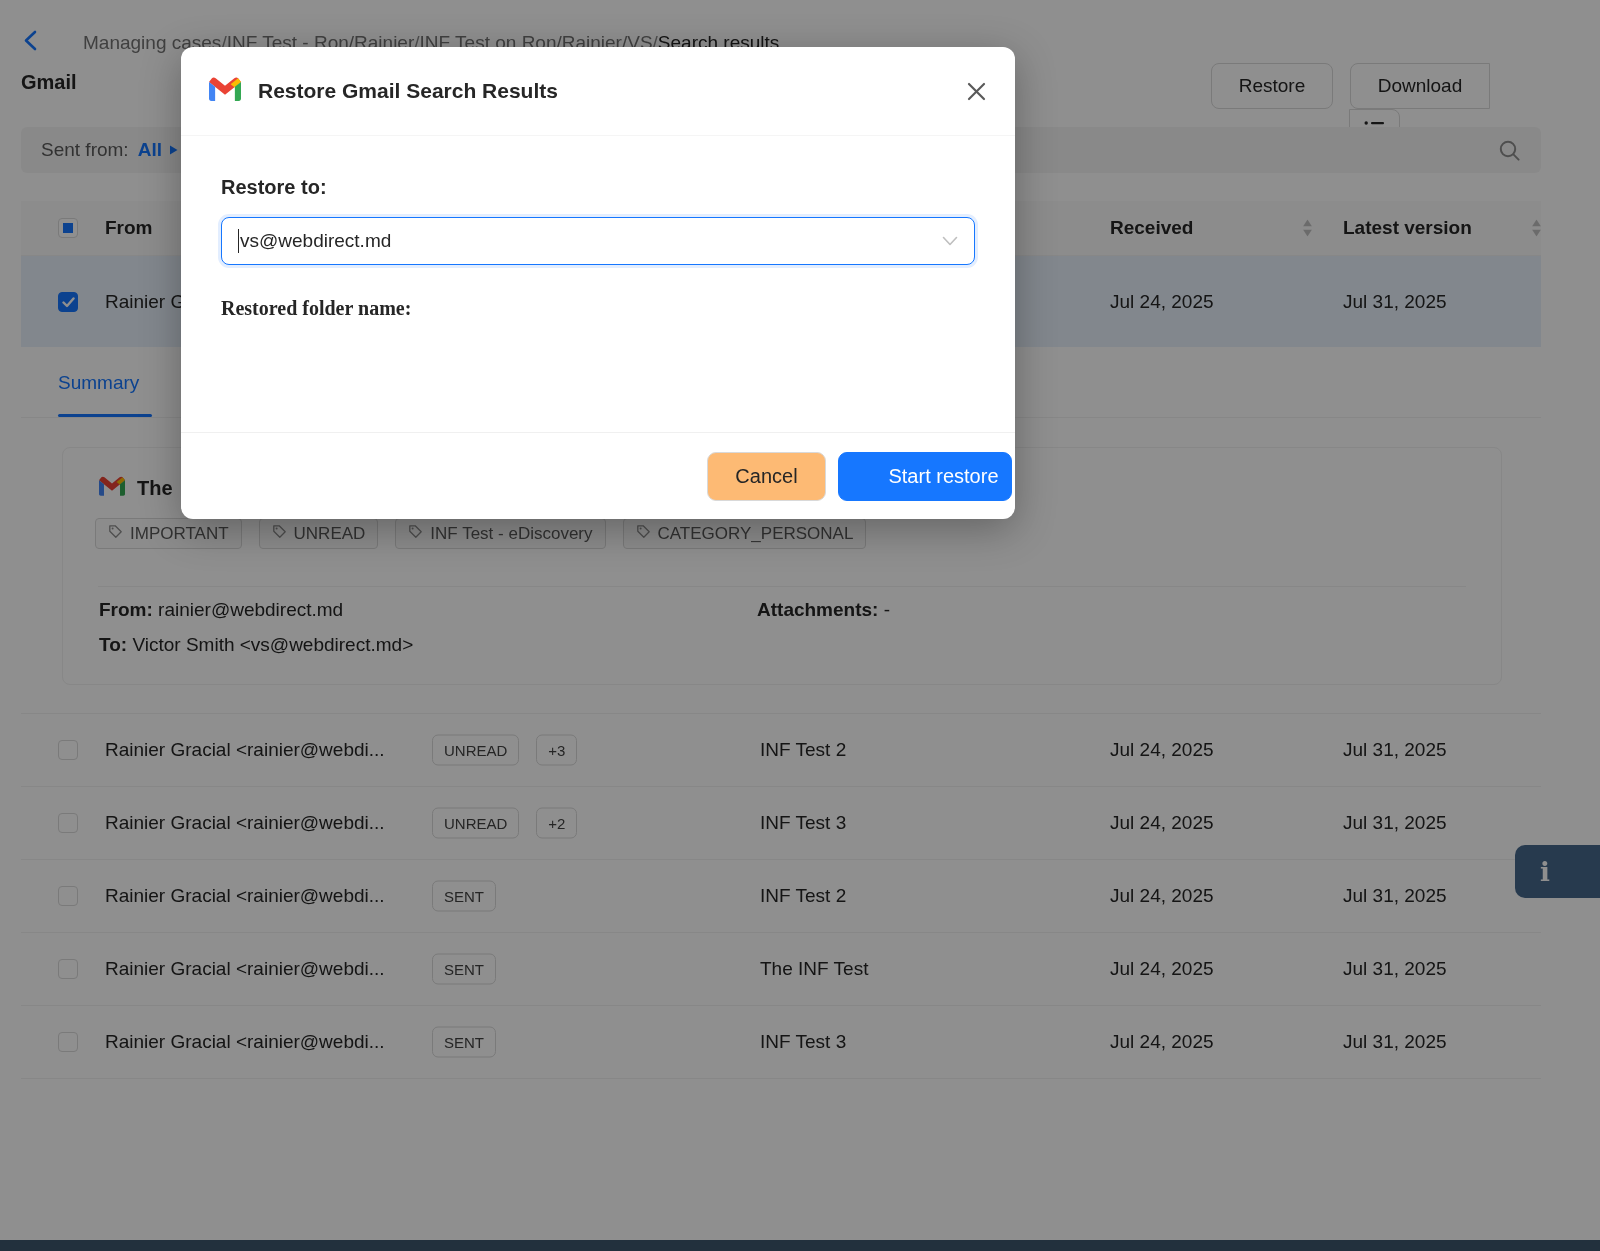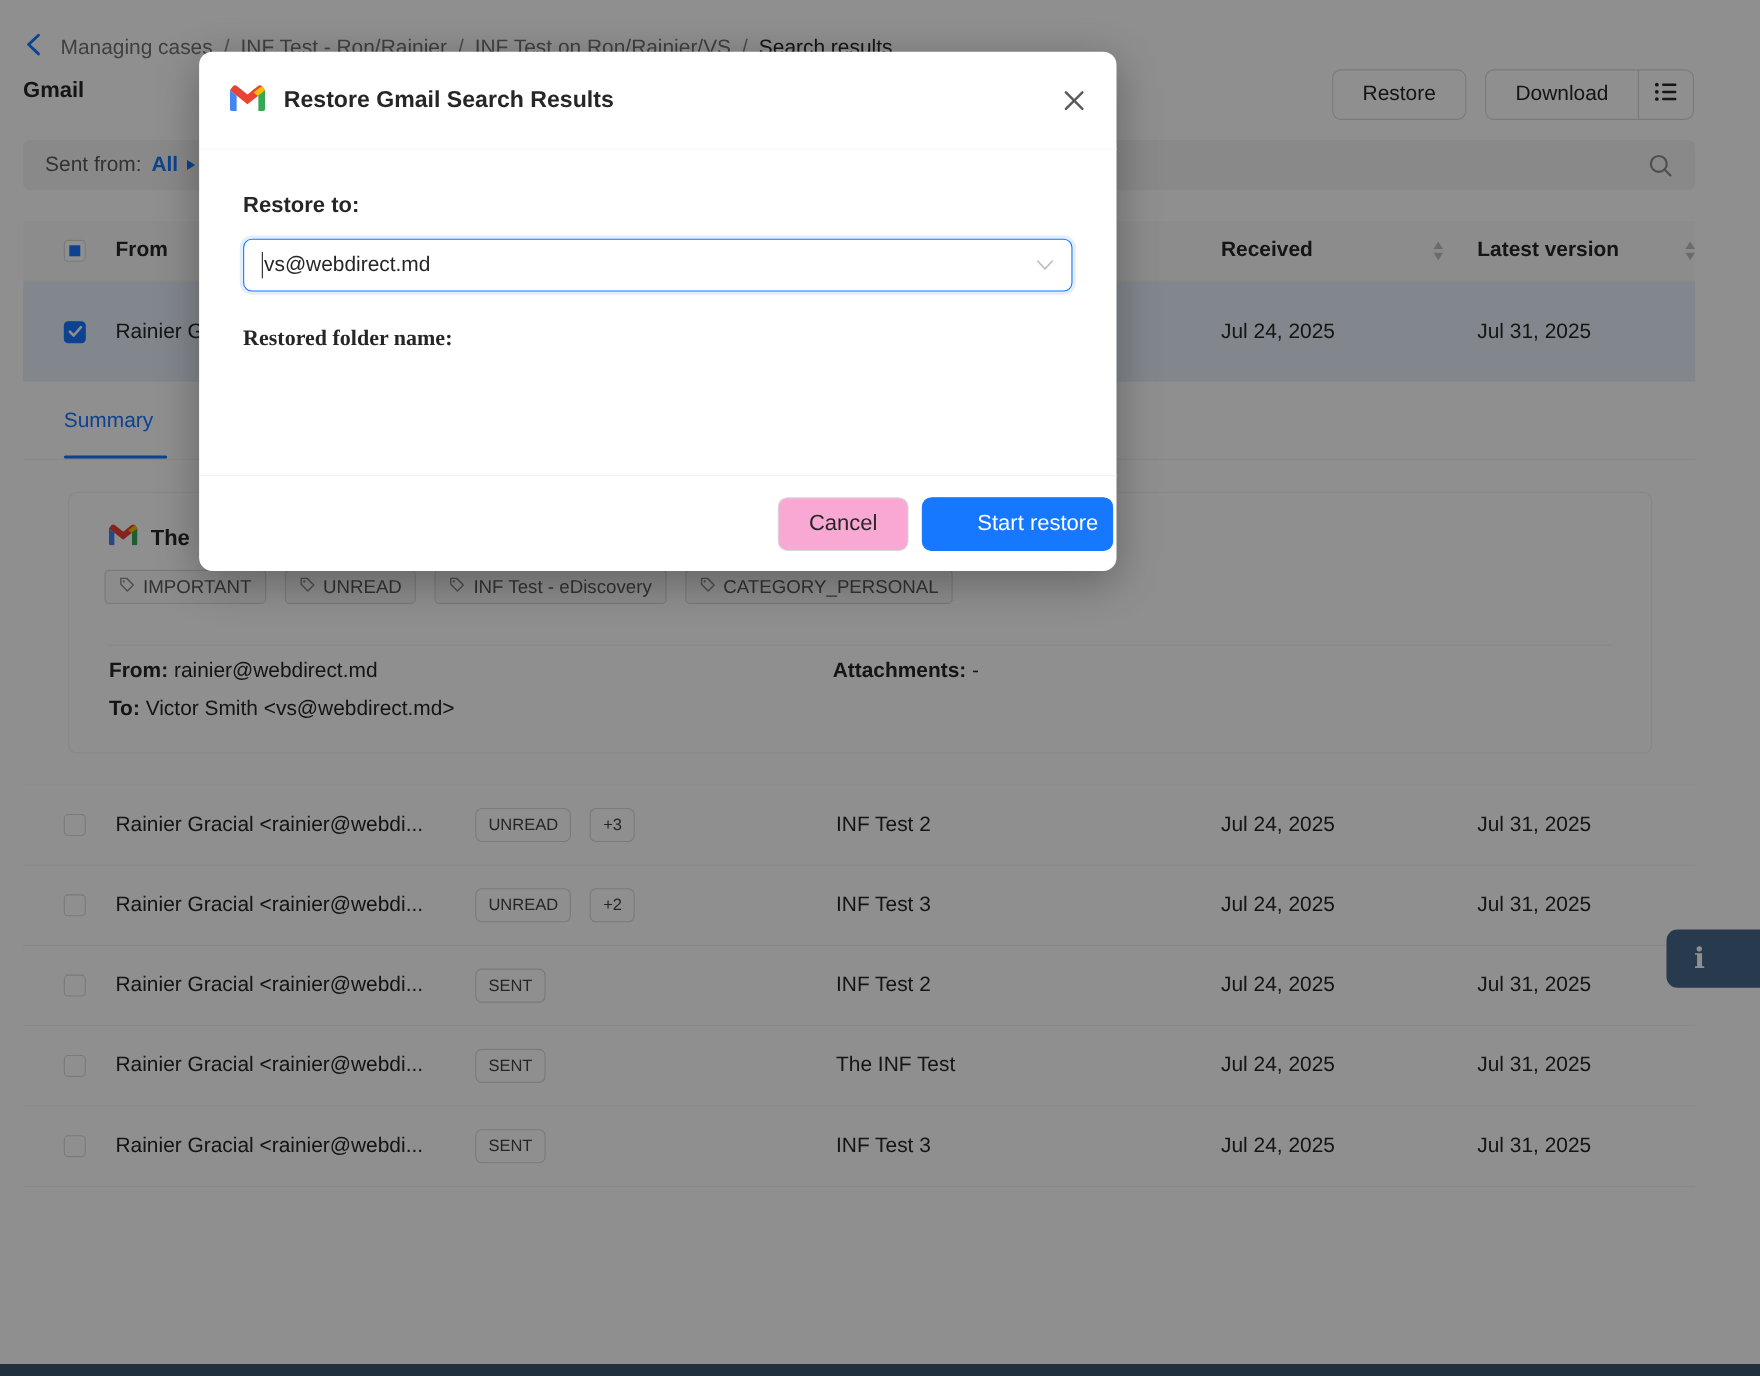--- a/index.html
+++ b/index.html
@@ -14,21 +14,21 @@
   .breadcrumb { position:absolute; left:24px; top:30px; display:flex; align-items:center; gap:10px; font-size:19px; color:#737373; white-space:nowrap; }
   .breadcrumb .back { display:flex; align-items:center; margin-right:8px; cursor:pointer; }
   .crumb { color:#737373; }
   .crumb.current { color:#262626; }
   .crumb-sep { color:#8c8c8c; }
 
   .page-title { position:absolute; left:21px; top:71px; font-size:20px; font-weight:bold; color:#262626; }
 
   .btn { display:flex; align-items:center; justify-content:center; background:#fff; border:1px solid #d9d9d9; font-size:19px; color:#262626; cursor:pointer; }
   .restore-btn { position:absolute; left:1211px; top:63px; width:122px; height:46px; border-radius:8px; }
-  .download-group { position:absolute; left:1350px; top:63px; display:flex; }
+  .download-group { position:absolute; left:1350px; top:63px; display:flex;flex-direction:column; }
   .download-main { width:140px; height:46px; border-radius:8px 0 0 8px; }
   .download-menu { width:51px; height:46px; border-radius:0 8px 8px 0; margin-left:-1px; }
 
   .filter-bar { position:absolute; left:21px; top:127px; width:1520px; height:46px; background:#f5f5f5; border-radius:6px; display:flex; align-items:center; padding:0 20px; font-size:19px; }
   .filter-label { color:#595959; margin-right:9px; }
   .filter-value { color:#1677ff; font-weight:bold; margin-right:6px; cursor:pointer; }
   .filter-caret { display:flex; align-items:center; }
   .search-icon { margin-left:auto; display:flex; align-items:center; cursor:pointer; }
 
   .thead { position:absolute; left:21px; top:201px; width:1520px; height:55px; background:#fafafa; border-bottom:1px solid #f0f0f0; font-weight:bold; font-size:19px; }
@@ -82,37 +82,37 @@
   .modal-label { position:absolute; left:40px; font-size:20px; font-weight:bold; }
   .lbl-restore-to { top:129px; }
   .lbl-folder { top:250px;font-family:Liberation Serif, serif; }
   .field { position:absolute; left:40px; width:754px; height:48px; border-radius:8px; display:flex; align-items:center; padding:0 16px; font-size:19px; background:#fff; }
   .field-select { top:170px; border:1px solid #1677ff; box-shadow:0 0 0 3px rgba(22,119,255,0.12); cursor:pointer; }
   .field-input { top:291px; border:1px solid #d9d9d9; }
   .caret-bar { width:1px; height:24px; background:#262626; margin-right:1px; }
   .field-suffix { margin-left:auto; display:flex; align-items:center; }
   .modal-divider { position:absolute; left:0; top:385px; width:834px; height:1px; background:#f0f0f0; }
   .modal-btn { position:absolute; top:405px; height:49px; border-radius:9px; display:flex; align-items:center; justify-content:center; font-size:20px; cursor:pointer; }
-  .cancel-btn { left:526px; width:119px; background:#f9a8d4; border:1px solid #d9d9d9; color:#262626;text-align:center; }
+  .cancel-btn { left:526px; width:119px; background:#fdba74; border:1px solid #d9d9d9; color:#262626;text-align:center; }
   .submit-btn { left:657px; width:174px; background:#1677ff; border:1px solid #1677ff; color:#fff;padding-left:37px; }
 </style>
 </head>
 <body>
 
 <div class="page">
 
   <div class="breadcrumb">
     <span class="back">
       <span>
         <svg width="13" height="21" viewBox="0 0 13 21">
             <polyline points="11,2 2,10.5 11,19" fill="none" stroke="#1677ff" stroke-width="2.6" stroke-linecap="round" stroke-linejoin="round"></polyline>
           </svg>
       </span>
     </span>
-    <span style="display:flex;gap:10px;">
+    <span style="display:flex;gap:0;margin-left:28px;">
         <span class="crumb">Managing cases</span>
         <span class="crumb-sep">/</span>
         <span class="crumb">INF Test - Ron/Rainier</span>
         <span class="crumb-sep">/</span>
         <span class="crumb">INF Test on Ron/Rainier/VS</span>
         <span class="crumb-sep">/</span>
         <span class="crumb current">Search results</span>
       </span>
   </div>
 

